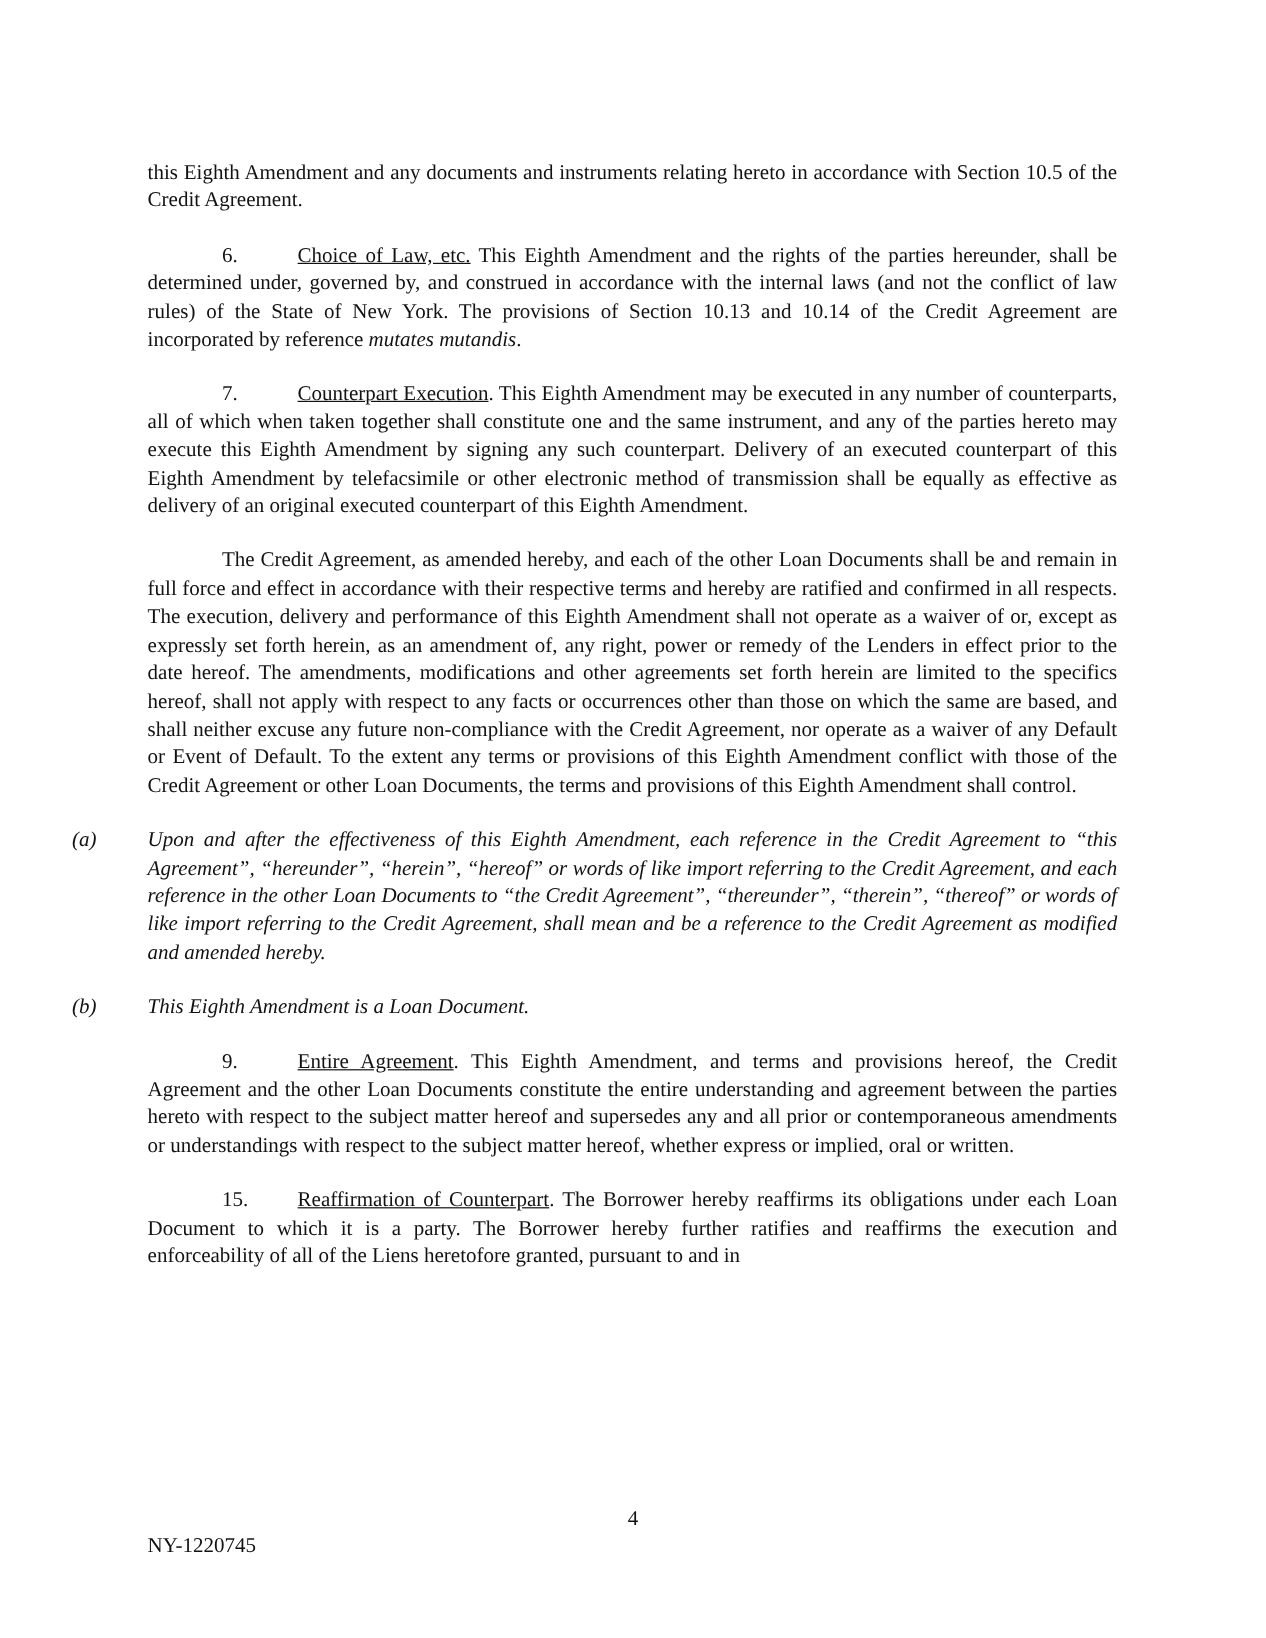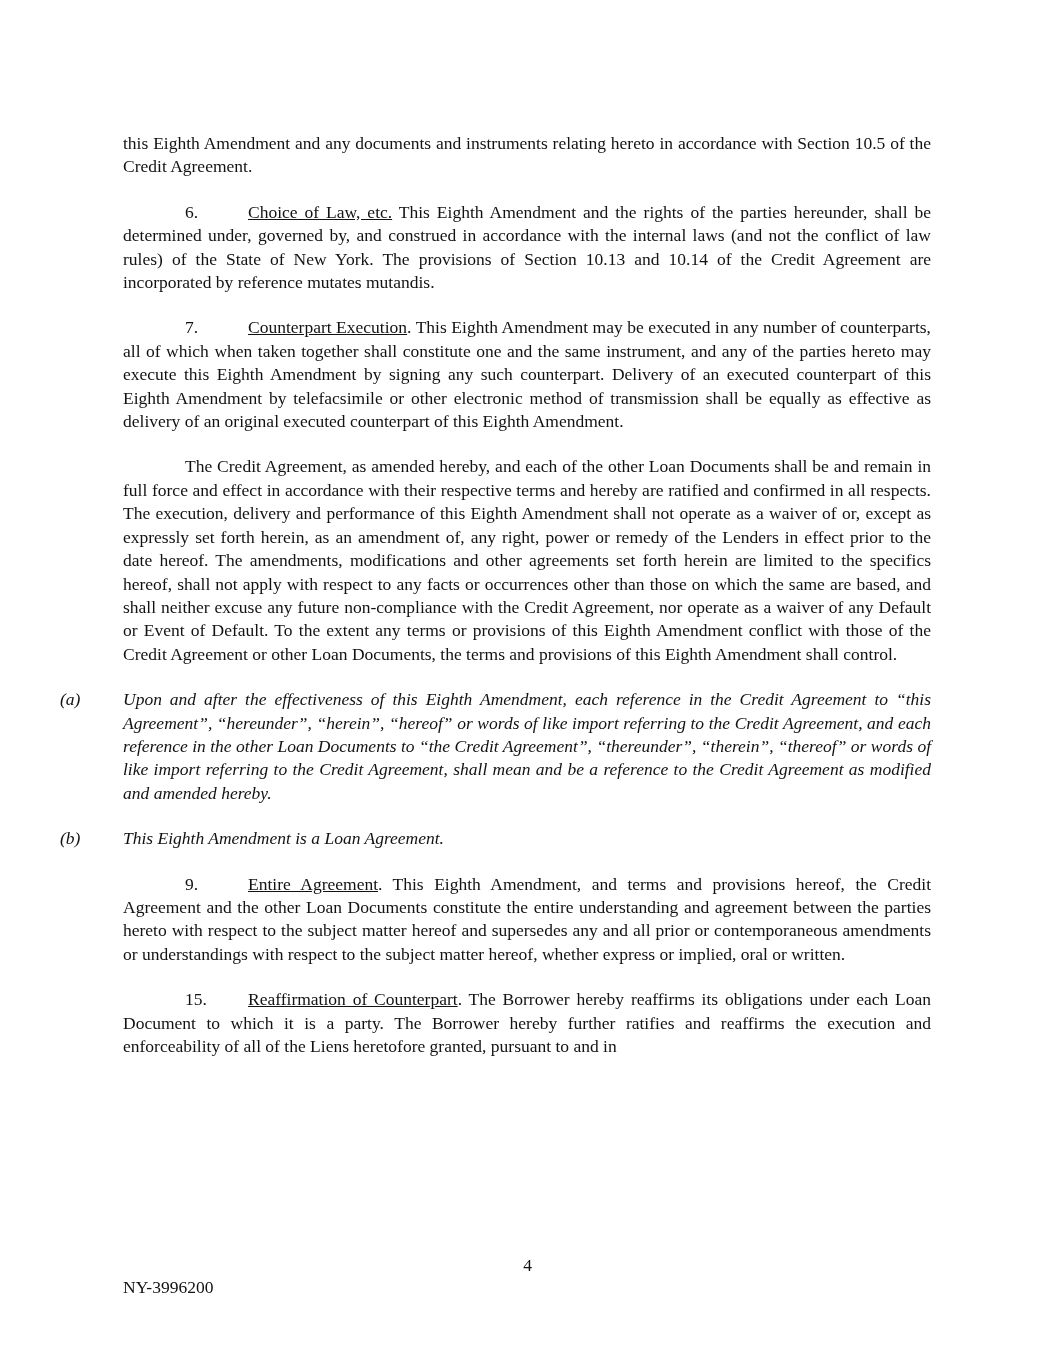--- a/index.html
+++ b/index.html
@@ -32,21 +32,21 @@
     margin-left: 125px;
     text-indent: -63px;
     font-style: italic;
   }
   .marker {
     display: inline-block;
     width: 63px;
     text-indent: 0;
   }
   .u { text-decoration: underline; margin-top: 24px; }
-  .it { }
+  .it { font-style: italic; }
   .footer-pageno {
     position: absolute;
     top: 1254px;
     left: 0;
     width: 1055px;
     text-align: center;
   }
   .footer-docid {
     position: absolute;
     top: 1276px;
@@ -63,23 +63,23 @@
 
     <p class="num-indent"><span class="num">6.</span><span class="u">Choice of Law, etc.</span><span> This Eighth Amendment and the rights of the parties hereunder, shall be determined under, governed by, and construed in accordance with the internal laws (and not the conflict of law rules) of the State of New York. The provisions of Section 10.13 and 10.14 of the Credit Agreement are incorporated by reference </span><span class="it">mutates mutandis</span><span>.</span></p>
 
     <p class="num-indent"><span class="num">7.</span><span class="u">Counterpart Execution</span><span>. This Eighth Amendment may be executed in any number of counterparts, all of which when taken together shall constitute one and the same instrument, and any of the parties hereto may execute this Eighth Amendment by signing any such counterpart. Delivery of an executed counterpart of this Eighth Amendment by telefacsimile or other electronic method of transmission shall be equally as effective as delivery of an original executed counterpart of this Eighth Amendment.</span></p>
 
 
     <p class="num-indent"><span>The Credit Agreement, as amended hereby, and each of the other Loan Documents shall be and remain in full force and effect in accordance with their respective terms and hereby are ratified and confirmed in all respects. The execution, delivery and performance of this Eighth Amendment shall not operate as a waiver of or, except as expressly set forth herein, as an amendment of, any right, power or remedy of the Lenders in effect prior to the date hereof. The amendments, modifications and other agreements set forth herein are limited to the specifics hereof, shall not apply with respect to any facts or occurrences other than those on which the same are based, and shall neither excuse any future non-compliance with the Credit Agreement, nor operate as a waiver of any Default or Event of Default. To the extent any terms or provisions of this Eighth Amendment conflict with those of the Credit Agreement or other Loan Documents, the terms and provisions of this Eighth Amendment shall control.</span></p>
 
     <p class="subitem"><span class="marker">(a)</span><span>Upon and after the effectiveness of this Eighth Amendment, each reference in the Credit Agreement to “this Agreement”, “hereunder”, “herein”, “hereof” or words of like import referring to the Credit Agreement, and each reference in the other Loan Documents to “the Credit Agreement”, “thereunder”, “therein”, “thereof” or words of like import referring to the Credit Agreement, shall mean and be a reference to the Credit Agreement as modified and amended hereby.</span></p>
 
-    <p class="subitem"><span class="marker">(b)</span><span>This Eighth Amendment is a Loan Agreement.</span></p>
+    <p class="subitem"><span class="marker">(b)</span><span>This Eighth Amendment is a Loan Document.</span></p>
 
     <p class="num-indent"><span class="num">9.</span><span class="u">Entire Agreement</span><span>. This Eighth Amendment, and terms and provisions hereof, the Credit Agreement and the other Loan Documents constitute the entire understanding and agreement between the parties hereto with respect to the subject matter hereof and supersedes any and all prior or contemporaneous amendments or understandings with respect to the subject matter hereof, whether express or implied, oral or written.</span></p>
 
     <p class="num-indent"><span class="num">15.</span><span class="u">Reaffirmation of Counterpart</span><span>. The Borrower hereby reaffirms its obligations under each Loan Document to which it is a party. The Borrower hereby further ratifies and reaffirms the execution and enforceability of all of the Liens heretofore granted, pursuant to and in</span></p>
 
   </div>
 
   <div class="footer-pageno">4</div>
-  <div class="footer-docid">NY-3996200</div>
+  <div class="footer-docid">NY-1220745</div>
 </div>
 
 </body></html>

